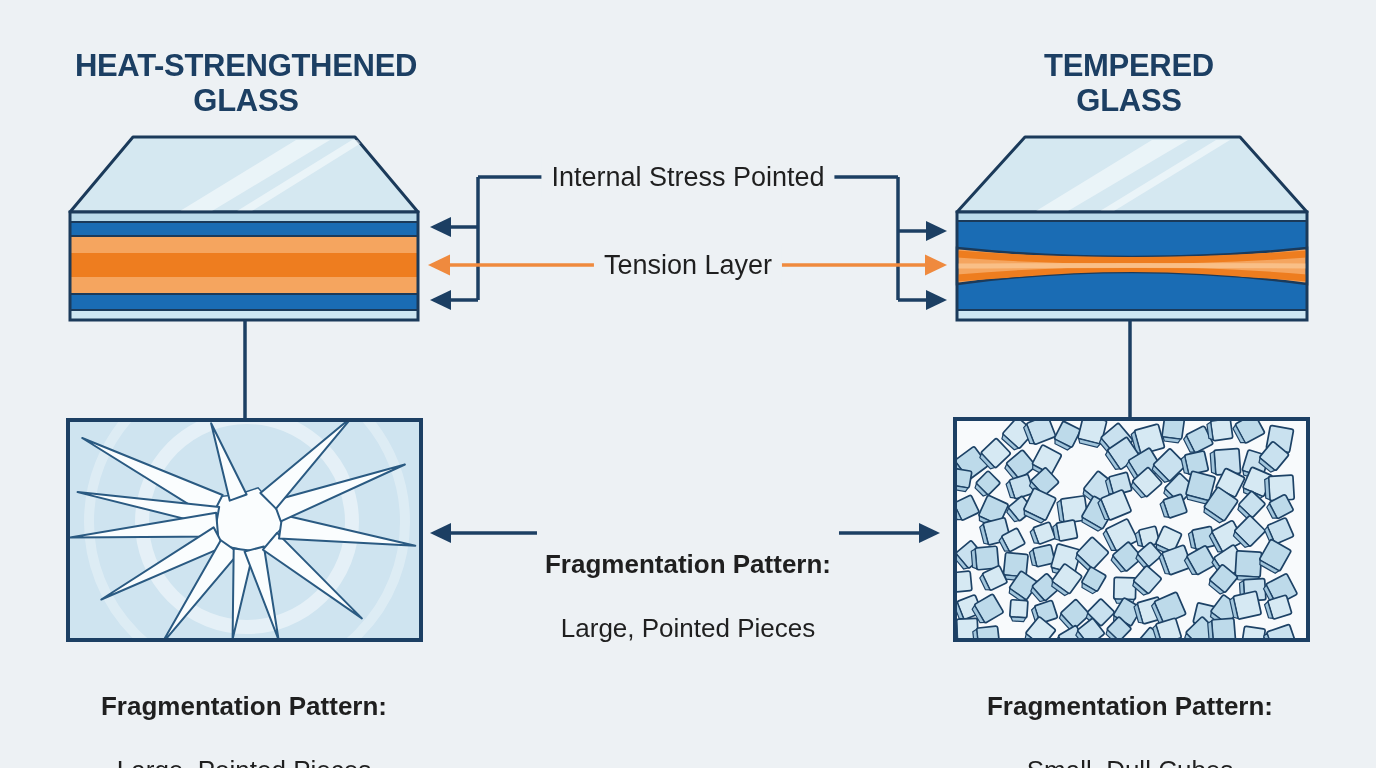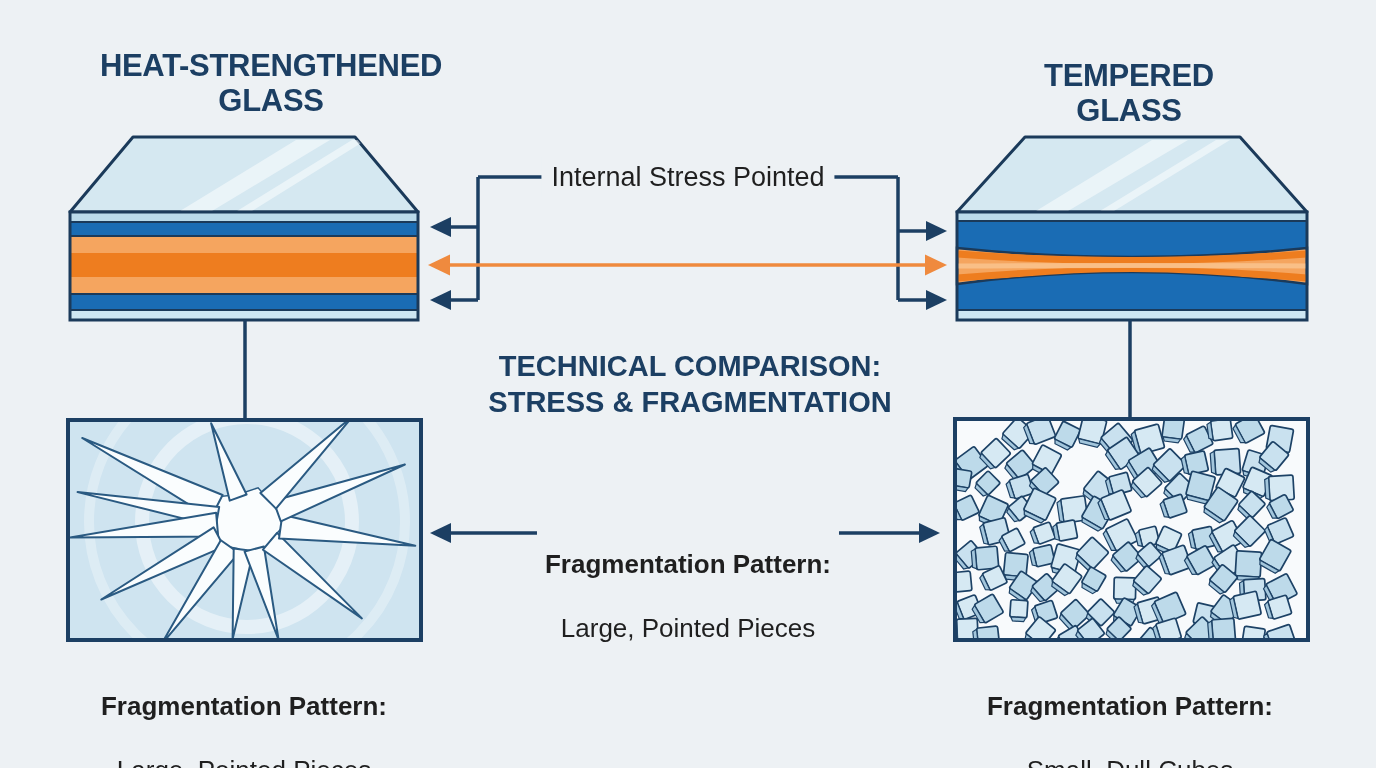--- a/index.html
+++ b/index.html
@@ -594,31 +594,30 @@
             <g transform="translate(1281.9,639.6) rotate(71.0)">
               <rect x="-12.1" y="-12.1" width="24.1" height="24.1" rx="2" fill="#c9e1ef" stroke="#1d4266" stroke-width="1.7"></rect>
               <polygon points="-11.051658631302416,12.051658631302416 11.051658631302416,12.051658631302416 9.051658631302416,16.051658631302416 -9.051658631302416,16.051658631302416" fill="#a3c6dc" stroke="#1d4266" stroke-width="1.2"></polygon>
             </g>
           </g>
       </g>
       <rect class="pborder" x="955" y="419" width="353" height="221"></rect>
     </g>
   </svg>
 
-  <div class="txt title" style="left:85px;top:48px;width:372px;">HEAT-STRENGTHENED
+  <div class="txt title" style="left:60px;top:48px;width:372px;">HEAT-STRENGTHENED
 GLASS</div>
 
-  <div class="txt title" style="left:948px;top:58px;width:362px;">TEMPERED
+  <div class="txt title" style="left:948px;top:48px;width:362px;">TEMPERED
 GLASS</div>
 
   <div class="txt midlabel" style="left:688px;top:157px;transform:translateX(-50%);">Internal Stress Pointed</div>
 
-
-  <div class="txt heading" style="left:690px;top:348px;transform:translateX(-50%);width:480px;">TECHNICAL COMPARISON:
-STRESS &amp; FRAGMENTATION</div>
+  <div class="txt midlabel" style="left:688px;top:245px;transform:translateX(-50%);">Tension Layer</div>
+
 
   <div class="txt fraglabel" style="left:688px;top:516px;transform:translateX(-50%);">
     <span class="l1">Fragmentation Pattern:</span><br>
     <span class="l2">Large, Pointed Pieces</span>
   </div>
 
   <div class="txt caption" style="left:244px;top:658px;transform:translateX(-50%);width:400px;">
     <span class="l1">Fragmentation Pattern:</span><br>
     <span class="l2">Large, Pointed Pieces</span>
   </div>

